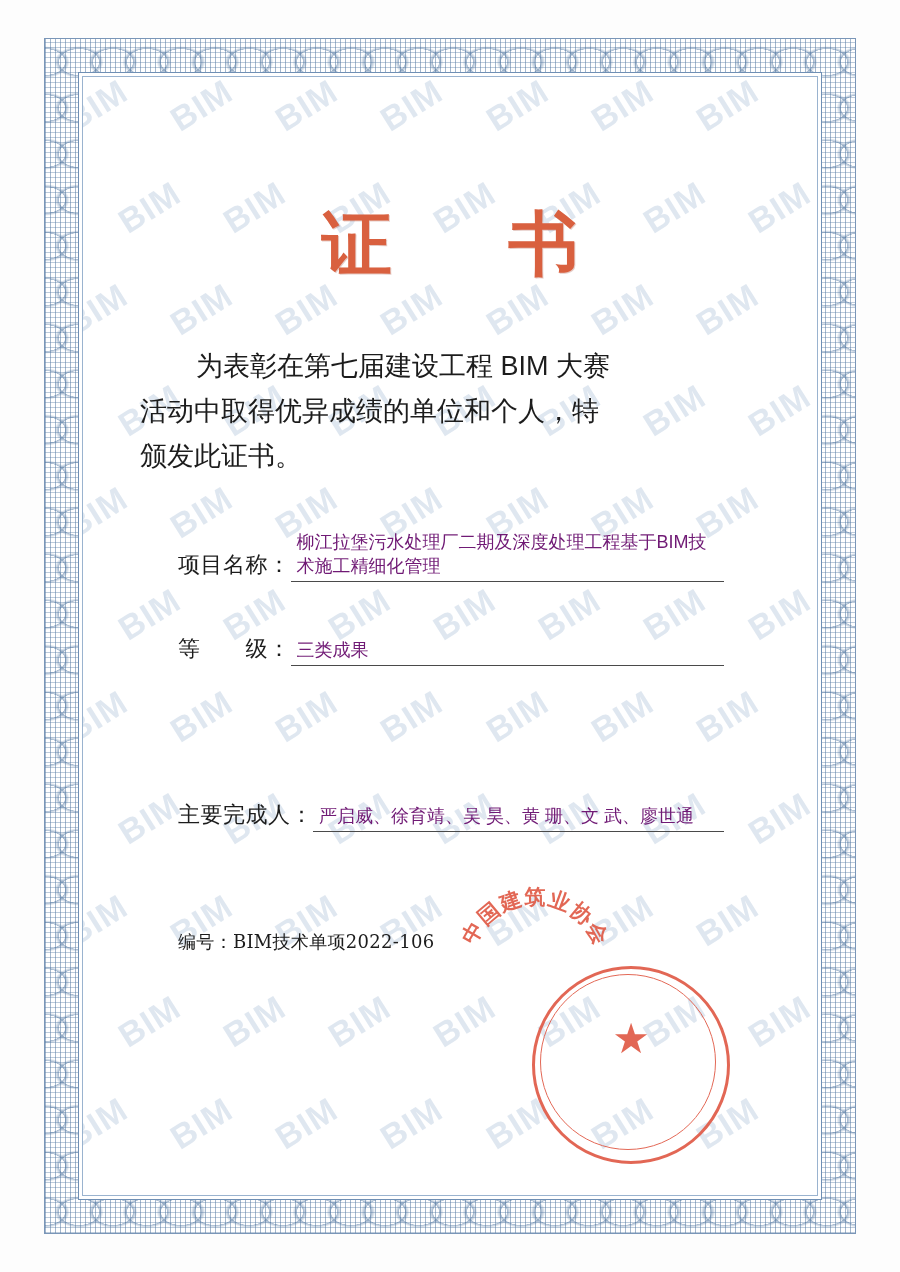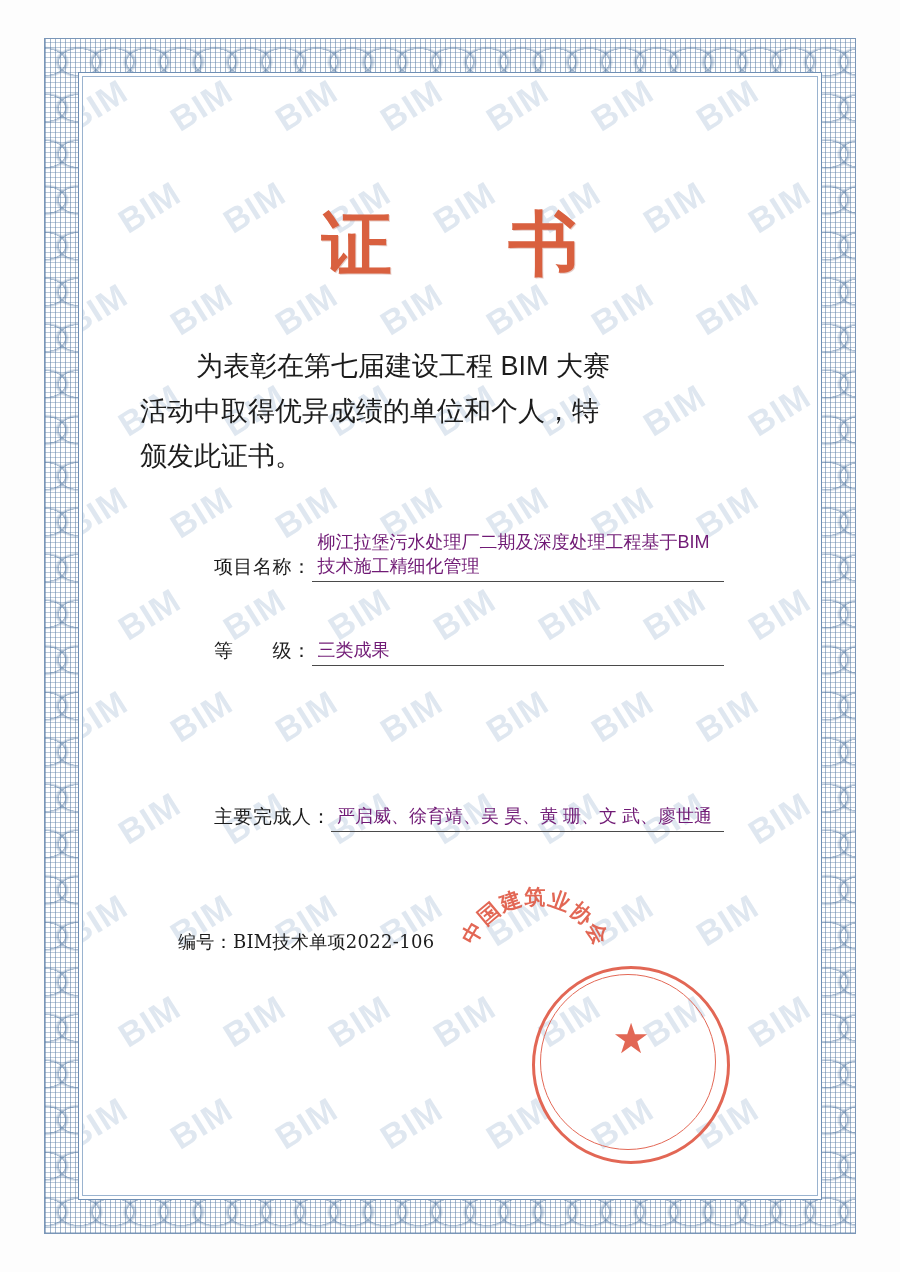--- a/index.html
+++ b/index.html
@@ -128,24 +128,23 @@
     left: 96px;
     width: 546px;
     height: 34px;
     font-size: 19px;
     color: #1c1c1c;
     display: flex;
     align-items: flex-end;
   }
   .field .label {
     white-space: nowrap;
-    font-size: 19px;
+    font-size: 22px;
     letter-spacing: 0.5px;
     padding-bottom: 2px;
-    margin-left: 36px;
   }
   .field .value-wrap {
     flex: 1;
     border-bottom: 1px solid #4a4a4a;
     padding: 0 4px 3px 6px;
     min-height: 24px;
   }
   .field .value {
     font-size: 16px;
     display: block;

